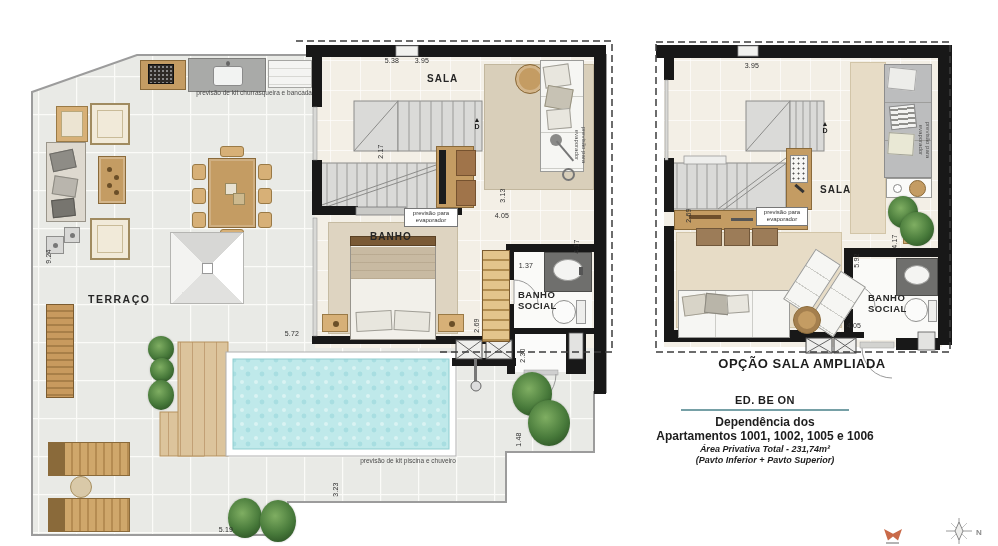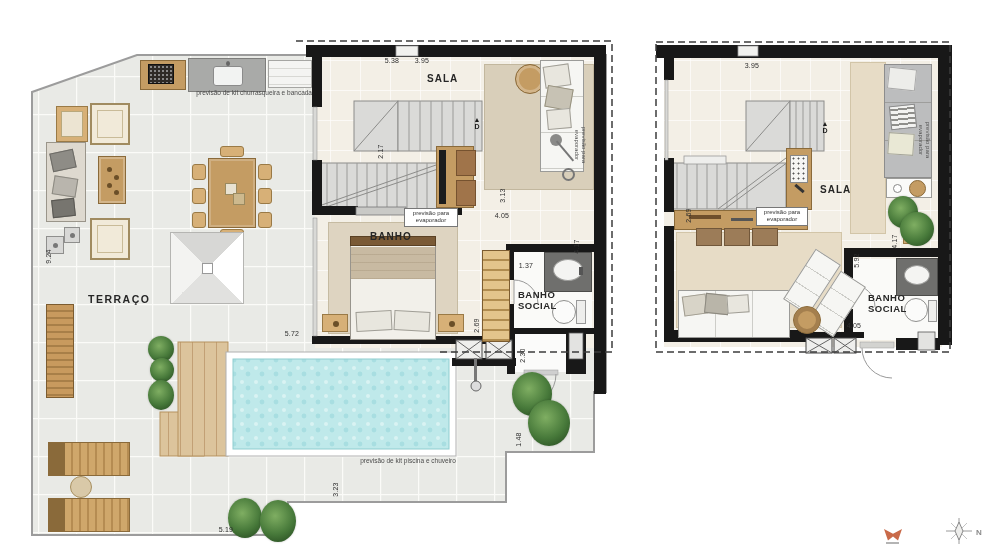--- a/index.html
+++ b/index.html
@@ -375,19 +375,28 @@
   <div class="dim v" style="left:322px;top:486px;width:26px;">3.23</div>
   <div class="dim v" style="left:506px;top:436px;width:24px;">1.48</div>
   <div class="dim" style="left:212px;top:526px;width:28px;">5.19</div>
 
   <div class="dim" style="left:740px;top:62px;width:24px;">3.95</div>
   <div class="dim v" style="left:676px;top:212px;width:24px;">2.69</div>
   <div class="dim v" style="left:843px;top:257px;width:26px;">5.92</div>
   <div class="dim v" style="left:882px;top:238px;width:24px;">4.17</div>
   <div class="dim" style="left:840px;top:322px;width:28px;">4.05</div>
 
-
+  <div id="plan2-label">OPÇÃO SALA AMPLIADA</div>
+
+  <div id="title-block">
+    <div class="bld">ED. BE ON</div>
+    <div class="rule"></div>
+    <div class="l1">Dependência dos</div>
+    <div class="l2">Apartamentos 1001, 1002, 1005 e 1006</div>
+    <div class="l3">Área Privativa Total - 231,74m²</div>
+    <div class="l4">(Pavto Inferior + Pavto Superior)</div>
+  </div>
 
   <div id="compass-n">N</div>
   <div id="logo-mark"></div>
   <div id="logo-smudge"></div>
 
 </div>
 
 </body></html>

